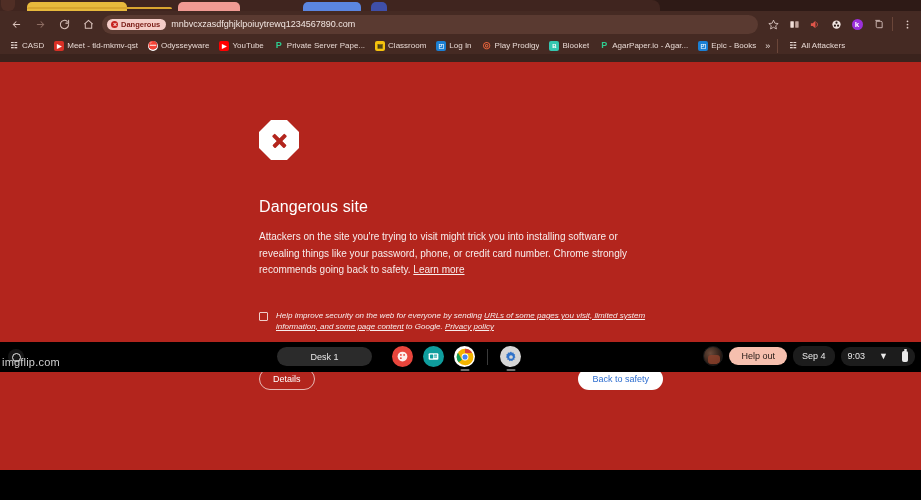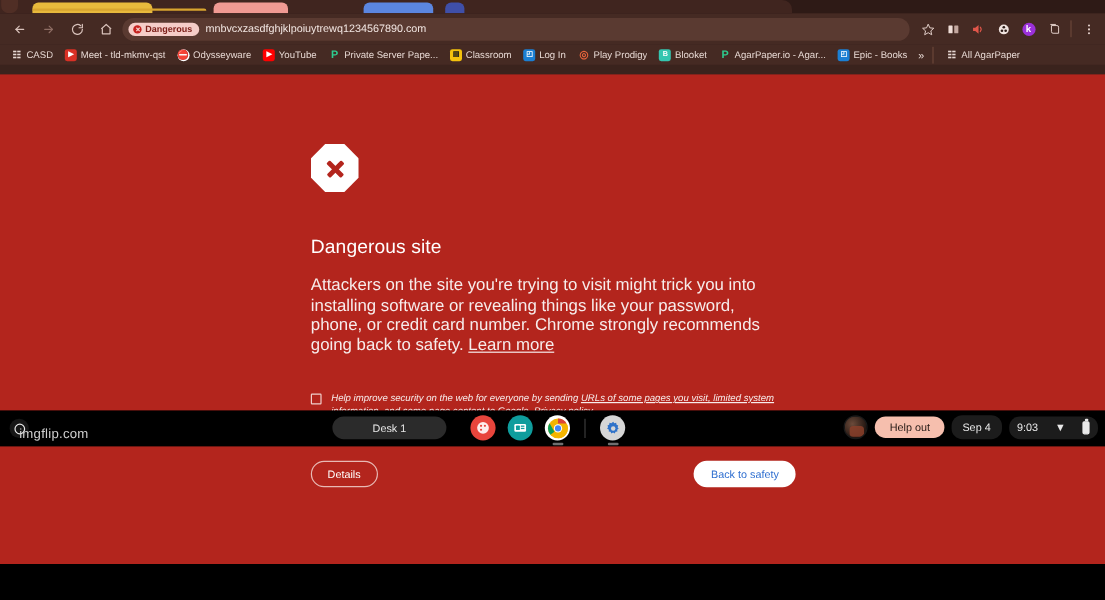--- a/index.html
+++ b/index.html
@@ -123,21 +123,21 @@
     width:17px; height:3.5px; background:#b3251d; border-radius:1px;
   }
   .octagon .xmark::before { transform: rotate(45deg); }
   .octagon .xmark::after  { transform: rotate(-45deg); }
 
   h1.title {
     font-size: 16px; font-weight: normal; margin-top: 38px;
     color: #ffffff; letter-spacing: 0.1px;
   }
   p.body {
-    font-size: 14px; line-height: 16.5px; margin-top: 13px;
+    font-size: 10px; line-height: 16.5px; margin-top: 13px;
     color: #f7eceb; max-width: 382px;
   }
   a.link { color: #f7eceb; text-decoration: underline; }
 
   .optin { display: flex; align-items: flex-start; gap: 8px; margin-top: 31px; }
   .cbox {
     width: 9px; height: 9px; border: 1px solid #f0cfcb;
     border-radius: 1px; flex: none; margin-top: 2px; background: transparent;
   }
   .optin-text { font-size: 8px; line-height: 11px; color: #f7eceb; max-width: 378px; font-style: italic; }
@@ -165,21 +165,21 @@
   .launcher {
     position: absolute; left: 8px; top: 7px; width: 16px; height: 16px;
     border-radius: 50%; background: #161616;
     display: flex; align-items: center; justify-content: center;
   }
   .launcher .ring {
     width: 9px; height: 9px; border-radius: 50%;
     border: 1.6px solid #e8e8e8;
   }
   .watermark {
-    position: absolute; left: 16px; top: 14px; font-size: 11px;
+    position: absolute; left: 2px; top: 14px; font-size: 11px;
     color: #cfcfcf; letter-spacing: 0.2px;
   }
   .desk-pill {
     position: absolute; left: 277px; top: 5px; width: 95px; height: 19px;
     background: #2b2b2b; border-radius: 10px;
     display: flex; align-items: center; justify-content: center;
     color: #e6e6e6; font-size: 9px;
   }
   .shelf-apps {
     position: absolute; left: 392px; top: 4px;
@@ -387,21 +387,21 @@
       <div class="bm">
         <span class="bm-ico" style="background:#1b7fd3;">◰</span>
         <span class="bm-label">Epic - Books</span>
       </div>
 
       <span class="bm-chevron">»</span>
       <div class="vsep"></div>
 
       <div class="bm bm-all">
         <span class="bm-ico" style="background:transparent;color:#e7d8d3;font-size:8px;">☷</span>
-        <span class="bm-label">All AgarPaper</span>
+        <span class="bm-label">All Attackers</span>
       </div>
     </div>
 
     <div class="page">
       <div class="interstitial">
 
         <div class="octagon">
           <span class="xmark"></span>
         </div>
 

